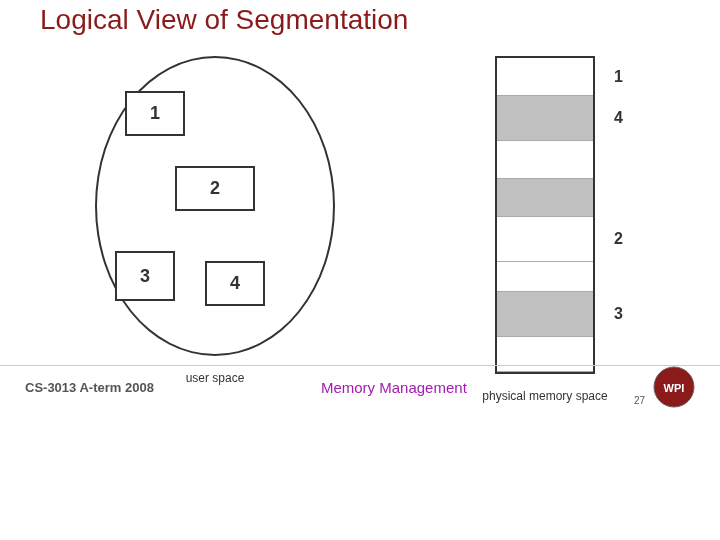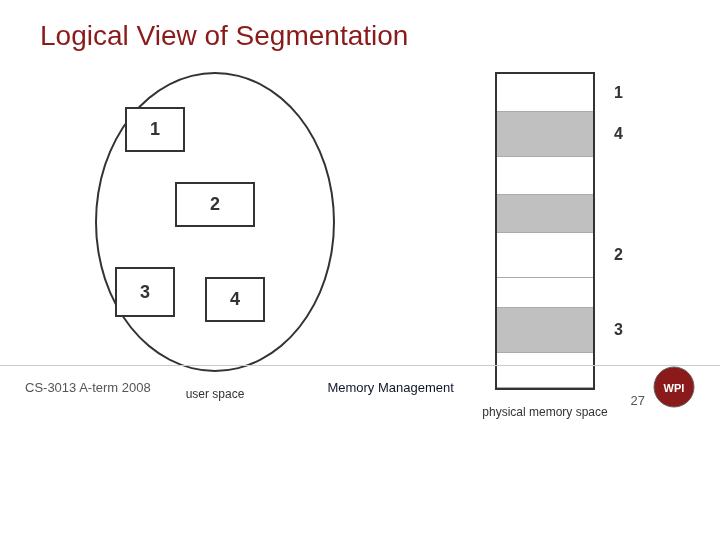--- a/index.html
+++ b/index.html
@@ -10,21 +10,21 @@
       background: #ffffff;
       font-family: Arial, sans-serif;
       overflow: hidden;
       position: relative;
     }
 
     .slide {
       width: 720px;
       height: 420px;
       position: relative;
-      padding: 20px 30px;
+      padding: 4px 30px;
     }
 
     .title {
       font-size: 28px;
       color: #8b1a1a;
       font-weight: normal;
       margin-bottom: 20px;
       margin-left: 10px;
     }
 
@@ -170,29 +170,30 @@
       flex-direction: row;
       align-items: center;
       justify-content: space-between;
       padding: 0 25px;
       border-top: 1px solid #ccc;
     }
 
     .footer-course {
       font-size: 13px;
       color: #555;
+      font-weight: bold;
     }
 
     .footer-title {
-      font-size: 13px;
-      color: #0f172a;
+      font-size: 15px;
+      color: #a21caf;
     }
 
     .footer-page {
-      font-size: 13px;
+      font-size: 10px;
       color: #555;
       margin-top: 26px;
     }
 
     .wpi-logo {
       width: 42px;
       height: 42px;
     }
 
     .footer-right {

